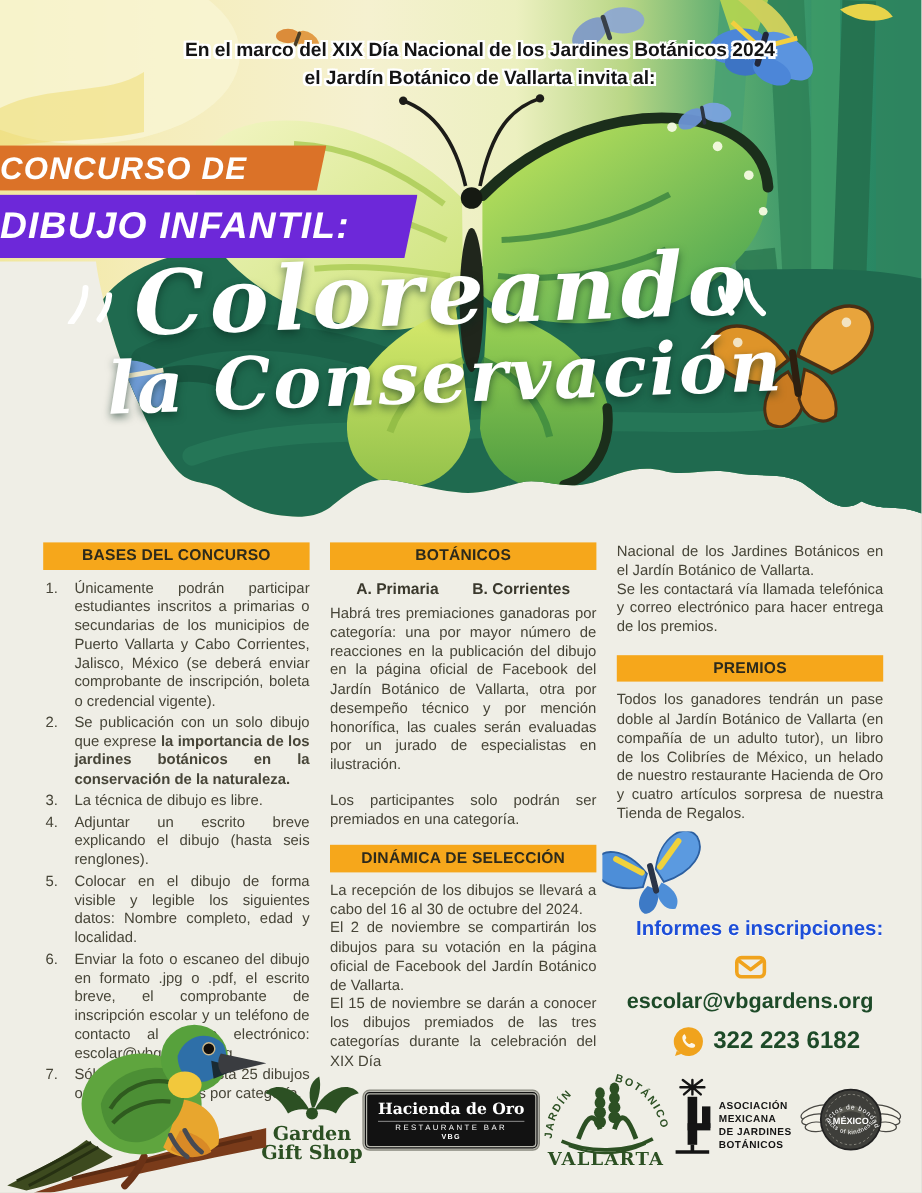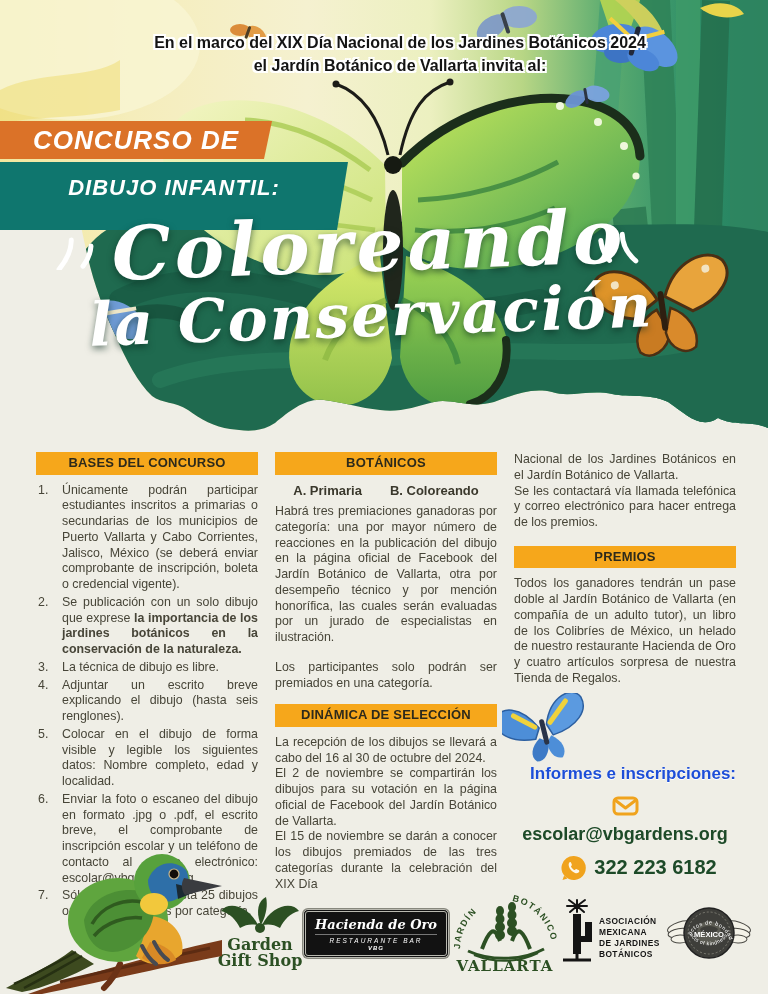--- a/index.html
+++ b/index.html
@@ -5,25 +5,25 @@
   html,body{margin:0;padding:0;background:#dcdcd4;}
   .poster{position:relative;width:768px;height:994px;background:#EFEEE6;overflow:hidden;
           font-family:"Liberation Sans",sans-serif;}
   
   .header-art{position:absolute;top:0;left:0;width:768px;height:445px;}
   .intro{position:absolute;top:31px;left:110px;width:580px;text-align:center;
          font-size:16px;font-weight:bold;line-height:1.45;color:#141414;
          text-shadow:-2px -2px 0 #fff,2px -2px 0 #fff,-2px 2px 0 #fff,2px 2px 0 #fff,
                      0 -2px 0 #fff,0 2px 0 #fff,-2px 0 0 #fff,2px 0 0 #fff;}
   .banner{position:absolute;left:0;color:#fff;font-style:italic;font-weight:bold;
-          text-align:center;letter-spacing:1px;}
+          text-align:left;letter-spacing:1px;}
   .banner1{top:121px;width:272px;height:38px;background:#DB7228;line-height:38px;
            font-size:26px;clip-path:polygon(0 0,100% 0,calc(100% - 8px) 100%,0 100%);}
-  .banner2{top:162px;width:348px;height:68px;background:#0f766e;line-height:51px;
-           font-size:22px;clip-path:polygon(0 0,100% 0,calc(100% - 11px) 100%,0 100%);}
+  .banner2{top:162px;width:348px;height:53px;background:#6d28d9;line-height:51px;
+           font-size:31px;clip-path:polygon(0 0,100% 0,calc(100% - 11px) 100%,0 100%);}
   .script-title{position:absolute;top:208px;left:18px;width:704px;text-align:center;
                 transform:rotate(-2deg);color:#fff;
                 font-family:"DejaVu Serif",serif;font-style:italic;font-weight:bold;
                 text-shadow:0 3px 7px rgba(8,42,30,.6);}
   .script-line1{font-size:74px;line-height:1.02;letter-spacing:4px;}
   .script-line2{font-size:60px;line-height:1.0;margin-top:2px;letter-spacing:2px;}
   .flourish{position:absolute;}
   
   .cols{position:absolute;top:452px;left:36px;width:700px;display:flex;gap:17px;
         color:#474538;}
@@ -42,21 +42,21 @@
   .contact-butterfly{display:block;margin-left:-12px;}
   .contact-label{text-align:right;font-size:17px;font-weight:bold;color:#1d4ed8;
                  margin-top:-4px;text-shadow:0 1px 0 #fff;}
   .contact-row{display:flex;align-items:center;gap:7px;font-weight:bold;color:#1D4A28;}
   .row-email{justify-content:flex-end;margin-top:12px;font-size:18px;flex-direction:column;}
   .row-phone{justify-content:center;margin-top:9px;font-size:20px;padding-left:28px;}
   
   .logos{position:absolute;left:218px;right:16px;top:886px;height:94px;display:flex;
          align-items:center;justify-content:space-between;}
   .hacienda{background:#121212;border:3px double #b9b9b0;border-radius:5px;
-            padding:5px 9px 4px;text-align:center;color:#fff;box-shadow:0 0 0 1px #88887e;font-style:italic;}
+            padding:5px 9px 4px;text-align:center;color:#fff;box-shadow:0 0 0 1px #88887e;}
   .hacienda .l1{font-family:"DejaVu Serif",serif;font-weight:bold;font-size:13px;}
   .hacienda .l2{font-size:6.5px;letter-spacing:2px;margin-top:2px;
                 border-top:1px solid #777;padding-top:2px;}
   .hacienda .l3{font-size:6px;font-weight:bold;letter-spacing:1px;margin-top:1px;}
   .bird{position:absolute;left:0;bottom:0;}
 </style>
 </head>
 <body>
 
 <div class="poster">
@@ -222,21 +222,21 @@
         <li><span class="num">5.</span><span>Colocar en el dibujo de forma visible y legible los siguientes datos: Nombre completo, edad y localidad.</span></li>
         <li><span class="num">6.</span><span>Enviar la foto o escaneo del dibujo en formato .jpg o .pdf, el escrito breve, el comprobante de inscripción escolar y un teléfono de contacto al correo electrónico: escolar@vbgardens.org</span></li>
         <li><span class="num">7.</span><span>Sólo se aceptarán hasta 25 dibujos originales e inéditos por categoría.</span></li>
       </ol>
     </div>
 
     <div class="col">
       <div class="band">BOTÁNICOS</div>
       <div class="options">
         <span>A. Primaria</span>
-        <span>B. Coloreando</span>
+        <span>B. Corrientes</span>
       </div>
       <p>Habrá tres premiaciones ganadoras por categoría: una por mayor número de reacciones en la publicación del dibujo en la página oficial de Facebook del Jardín Botánico de Vallarta, otra por desempeño técnico y por mención honorífica, las cuales serán evaluadas por un jurado de especialistas en ilustración.</p>
       <div class="gap"></div>
       <p>Los participantes solo podrán ser premiados en una categoría.</p>
       <div class="band" style="margin-top:13px">DINÁMICA DE SELECCIÓN</div>
       <p>La recepción de los dibujos se llevará a cabo del 16 al 30 de octubre del 2024.</p>
       <p>El 2 de noviembre se compartirán los dibujos para su votación en la página oficial de Facebook del Jardín Botánico de Vallarta.</p>
       <p>El 15 de noviembre se darán a conocer los dibujos premiados de las tres categorías durante la celebración del XIX Día</p>
     </div>
 

